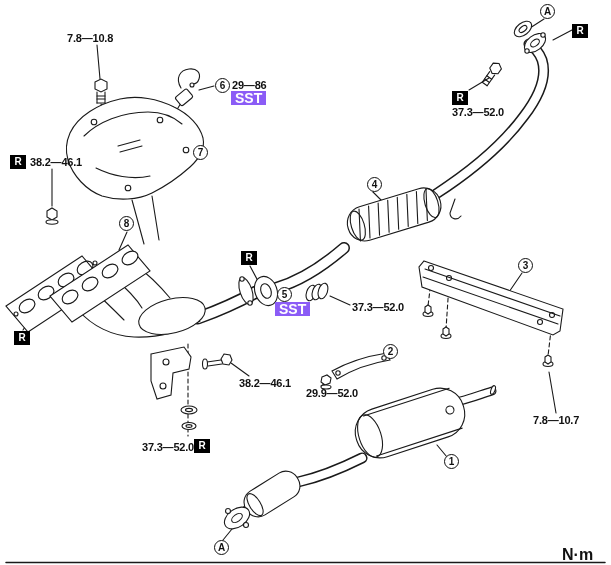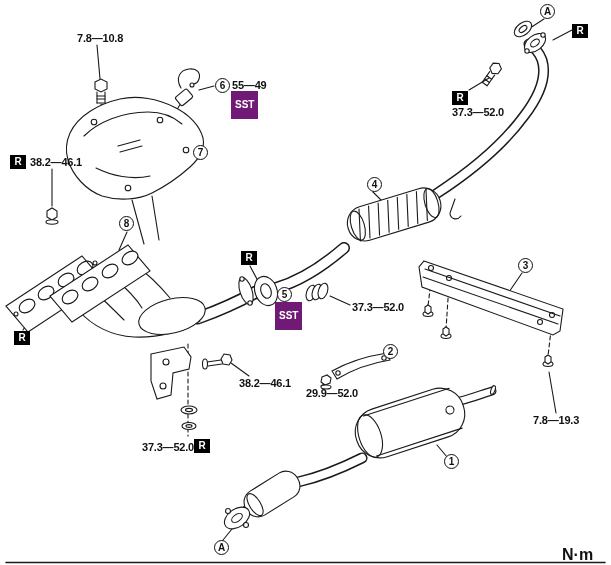--- a/index.html
+++ b/index.html
@@ -2,22 +2,22 @@
 <html><head>
 <meta charset="utf-8">
 <style>
   html,body{margin:0;padding:0;background:#fff;}
   .stage{position:relative;width:611px;height:565px;background:#fff;overflow:hidden;
          font-family:"Liberation Sans",sans-serif;color:#111;}
   .stage svg{position:absolute;left:0;top:0;}
   .lbl{position:absolute;font-size:11px;font-weight:700;white-space:nowrap;letter-spacing:-0.2px;}
   .rbox{position:absolute;width:16px;height:14px;background:#000;color:#fff;font-size:10px;
         font-weight:700;display:flex;align-items:center;justify-content:center;line-height:1;}
-  .sstbox{position:absolute;background:#701a75;color:#fff;font-size:10px;font-weight:700;
-        padding:8px 4px;line-height:12px;}
+  .sstbox{position:absolute;background:#8b5cf6;color:#fff;font-size:14px;font-weight:700;
+        padding:1px 4px;line-height:12px;}
   .callout{position:absolute;width:15px;height:15px;border:1.5px solid #111;border-radius:50%;
         background:#fff;font-size:10px;font-weight:700;display:flex;align-items:center;
         justify-content:center;box-sizing:border-box;line-height:1;}
   .unit{position:absolute;font-size:16px;font-weight:700;}
 </style>
 </head>
 <body>
 
 <div class="stage">
 
@@ -242,24 +242,24 @@
         <ellipse cx="237" cy="518" rx="14" ry="9" transform="rotate(-35 237 518)" fill="#fff"></ellipse>
         <ellipse cx="237" cy="518" rx="6" ry="3.5" transform="rotate(-35 237 518)"></ellipse>
         <circle cx="228" cy="511" r="2.5" fill="#fff"></circle>
         <circle cx="246" cy="525" r="2.5" fill="#fff"></circle>
       </g>
 
       <line x1="6" y1="562.5" x2="605" y2="562.5" stroke-width="1.5"></line>
     </g>
   </svg>
 
-  <div class="lbl" style="left:77px;top:32px">7.8—10.8</div>
+  <div class="lbl" style="left:67px;top:32px">7.8—10.8</div>
 
   <div class="callout" style="left:215px;top:78px">6</div>
-  <div class="lbl" style="left:232px;top:79px">55—49</div>
+  <div class="lbl" style="left:232px;top:79px">29—86</div>
   <div class="sstbox" style="left:231px;top:91px">SST</div>
 
   <div class="callout" style="left:193px;top:145px">7</div>
 
   <div class="rbox" style="left:10px;top:155px">R</div>
   <div class="lbl" style="left:30px;top:156px">38.2—46.1</div>
 
   <div class="callout" style="left:119px;top:216px">8</div>
 
   <div class="rbox" style="left:14px;top:331px">R</div>
@@ -270,21 +270,21 @@
   <div class="lbl" style="left:352px;top:301px">37.3—52.0</div>
 
   <div class="callout" style="left:367px;top:177px">4</div>
 
   <div class="callout" style="left:540px;top:4px">A</div>
   <div class="rbox" style="left:572px;top:24px">R</div>
   <div class="rbox" style="left:452px;top:91px">R</div>
   <div class="lbl" style="left:452px;top:106px">37.3—52.0</div>
 
   <div class="callout" style="left:518px;top:258px">3</div>
-  <div class="lbl" style="left:533px;top:414px">7.8—19.3</div>
+  <div class="lbl" style="left:533px;top:414px">7.8—10.7</div>
 
   <div class="callout" style="left:383px;top:344px">2</div>
   <div class="lbl" style="left:306px;top:387px">29.9—52.0</div>
 
   <div class="lbl" style="left:239px;top:377px">38.2—46.1</div>
 
   <div class="lbl" style="left:142px;top:441px">37.3—52.0</div>
   <div class="rbox" style="left:194px;top:439px">R</div>
 
   <div class="callout" style="left:444px;top:454px">1</div>

